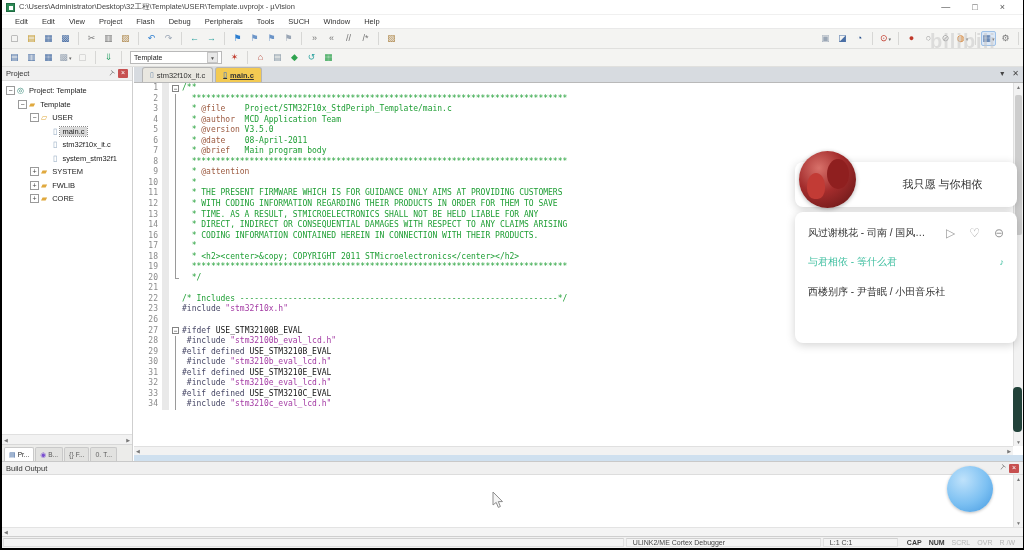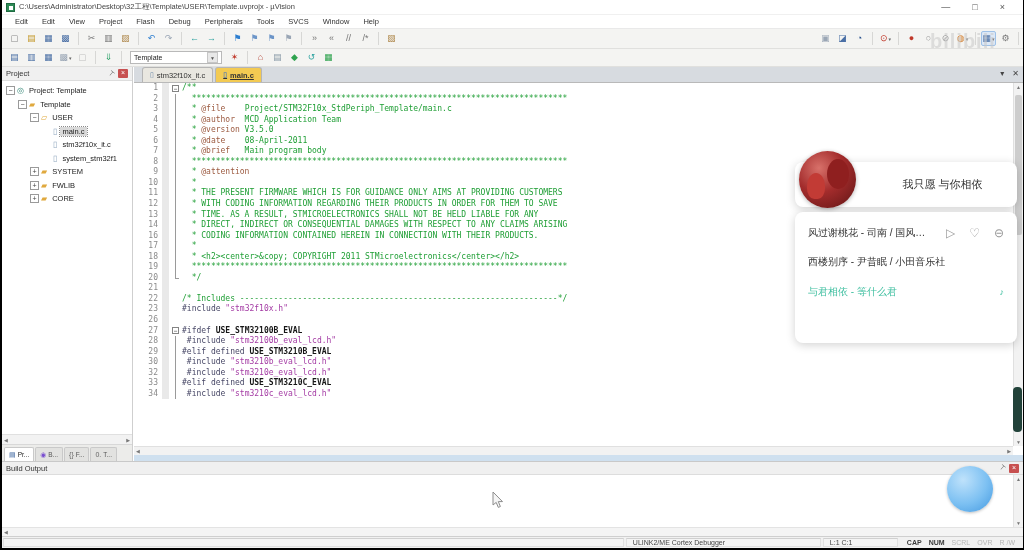--- a/index.html
+++ b/index.html
@@ -70,21 +70,21 @@
   .cmargin{width:7px;background:#e9e9e9;flex:none;}
   .cfold{width:13px;flex:none;position:relative;}
   .fbox{position:absolute;left:3px;top:1.5px;width:7px;height:7px;border:1px solid #848484;background:#fff;font-size:6px;line-height:5px;text-align:center;color:#333;}
   .fline{position:absolute;left:6px;top:0;bottom:0;width:1px;background:#9a9a9a;}
   .fend{position:absolute;left:6px;top:0;height:6px;width:4px;border-left:1px solid #9a9a9a;border-bottom:1px solid #9a9a9a;}
   .ct{flex:1;color:#111;}
   .tok-c{color:var(--c-comment);}
   .tok-tag{color:var(--c-tag);}
   .tok-str{color:var(--c-str);}
   .tok-dir{color:var(--c-dir);}
-  .tok-mac{color:var(--c-mac);font-weight:bold;}
+  .tok-mac{color:var(--c-mac);font-weight:normal;}
   .vscroll{position:absolute;right:0;top:16px;width:10px;bottom:15px;background:#f2f2f2;border-left:1px solid #e0e0e0;}
   .vthumb{position:absolute;left:1px;right:1px;top:12px;height:140px;background:#cdcdcd;border-radius:2px;}
   .vs-up{position:absolute;top:1px;left:0;right:0;text-align:center;font-size:5px;color:#777;}
   .vs-dn{position:absolute;bottom:1px;left:0;right:0;text-align:center;font-size:5px;color:#777;}
   .ehscroll{position:absolute;left:0;right:10px;bottom:6px;height:9px;background:#f2f2f2;border-top:1px solid #e0e0e0;display:flex;justify-content:space-between;align-items:center;}
   .estrip{position:absolute;left:0;right:0;bottom:0;height:6px;background:#cfe0ef;}
 
   
   .overlay{position:absolute;z-index:40;}
   .card{background:#fff;border-radius:8px;box-shadow:0 2px 10px rgba(0,0,0,.18);}
@@ -139,21 +139,21 @@
 
     <div class="menubar" id="menubar">
         <span class="menu-item">Edit</span>
         <span class="menu-item">Edit</span>
         <span class="menu-item">View</span>
         <span class="menu-item">Project</span>
         <span class="menu-item">Flash</span>
         <span class="menu-item">Debug</span>
         <span class="menu-item">Peripherals</span>
         <span class="menu-item">Tools</span>
-        <span class="menu-item">SVCS</span>
+        <span class="menu-item">SUCH</span>
         <span class="menu-item">Window</span>
         <span class="menu-item">Help</span>
       </div>
 
     <div class="toolbar tb1" id="toolbar1">
         <span class="tbi">
           <i class="gl" style="color: rgb(138, 138, 138);">▢</i>
         </span>
         <span class="tbi">
           <i class="gl" style="color: rgb(197, 154, 47);">▤</i>
@@ -419,20 +419,21 @@
             <div class="cl"><span class="ln">19</span><span class="cmargin"></span><span class="cfold"><span class="fline"></span></span><span class="ct"><span class="tok-c">  ******************************************************************************</span></span></div>
             <div class="cl"><span class="ln">20</span><span class="cmargin"></span><span class="cfold"><span class="fend"></span></span><span class="ct"><span class="tok-c">  */</span></span></div>
             <div class="cl"><span class="ln">21</span><span class="cmargin"></span><span class="cfold"></span><span class="ct"><span></span></span></div>
             <div class="cl"><span class="ln">22</span><span class="cmargin"></span><span class="cfold"></span><span class="ct"><span class="tok-c">/* Includes ------------------------------------------------------------------*/</span></span></div>
             <div class="cl"><span class="ln">23</span><span class="cmargin"></span><span class="cfold"></span><span class="ct"><span class="tok-dir">#include</span><span> </span><span class="tok-str">"stm32f10x.h"</span><span></span></span></div>
             <div class="cl"><span class="ln">26</span><span class="cmargin"></span><span class="cfold"></span><span class="ct"><span></span></span></div>
             <div class="cl"><span class="ln">27</span><span class="cmargin"></span><span class="cfold"><span class="fbox">−</span></span><span class="ct"><span class="tok-dir">#ifdef</span><span> </span><span class="tok-mac">USE_STM32100B_EVAL</span><span></span></span></div>
             <div class="cl"><span class="ln">28</span><span class="cmargin"></span><span class="cfold"><span class="fline"></span></span><span class="ct"><span> </span><span class="tok-dir">#include</span><span> </span><span class="tok-str">"stm32100b_eval_lcd.h"</span><span></span></span></div>
             <div class="cl"><span class="ln">29</span><span class="cmargin"></span><span class="cfold"><span class="fline"></span></span><span class="ct"><span class="tok-dir">#elif</span><span> </span><span class="tok-dir">defined</span><span> </span><span class="tok-mac">USE_STM3210B_EVAL</span><span></span></span></div>
             <div class="cl"><span class="ln">30</span><span class="cmargin"></span><span class="cfold"><span class="fline"></span></span><span class="ct"><span> </span><span class="tok-dir">#include</span><span> </span><span class="tok-str">"stm3210b_eval_lcd.h"</span><span></span></span></div>
+            <div class="cl"><span class="ln">31</span><span class="cmargin"></span><span class="cfold"><span class="fline"></span></span><span class="ct"><span class="tok-dir">#elif</span><span> </span><span class="tok-dir">defined</span><span> </span><span class="tok-mac">USE_STM3210E_EVAL</span><span></span></span></div>
             <div class="cl"><span class="ln">32</span><span class="cmargin"></span><span class="cfold"><span class="fline"></span></span><span class="ct"><span> </span><span class="tok-dir">#include</span><span> </span><span class="tok-str">"stm3210e_eval_lcd.h"</span><span></span></span></div>
             <div class="cl"><span class="ln">33</span><span class="cmargin"></span><span class="cfold"><span class="fline"></span></span><span class="ct"><span class="tok-dir">#elif</span><span> </span><span class="tok-dir">defined</span><span> </span><span class="tok-mac">USE_STM3210C_EVAL</span><span></span></span></div>
             <div class="cl"><span class="ln">34</span><span class="cmargin"></span><span class="cfold"><span class="fline"></span></span><span class="ct"><span> </span><span class="tok-dir">#include</span><span> </span><span class="tok-str">"stm3210c_eval_lcd.h"</span><span></span></span></div>
           </div>
         <div class="vscroll">
           <span class="vs-up">▲</span>
           <div class="vthumb"></div>
           <span class="vs-dn">▼</span>
         </div>
         <div class="ehscroll">
@@ -476,26 +477,26 @@
       <div class="lyric-text">我只愿 与你相依</div>
     </div>
     <div class="album"></div>
     <div class="card list-card" id="playlist">
         <div class="song-row">
           <span class="song-title">风过谢桃花 - 司南 / 国风新语 /...</span>
           <span class="song-ctl">▷</span>
           <span class="song-ctl">♡</span>
           <span class="song-ctl">⊖</span>
         </div>
-        <div class="song-row">
-          <span class="song-title">西楼别序 - 尹昔眠 / 小田音乐社</span>
-        </div>
         <div class="song-row playing">
           <span class="song-title">与君相依 - 等什么君</span>
           <span class="song-note">♪</span>
+        </div>
+        <div class="song-row">
+          <span class="song-title">西楼别序 - 尹昔眠 / 小田音乐社</span>
         </div>
       </div>
     <div class="dark-pill"></div>
   </div>
 
   <div class="badge"></div>
 
   <div class="cursor">
     <svg width="12" height="17" viewBox="0 0 12 17">
       <polygon points="1,0 1,13 4.2,10.4 6.3,15.4 8.4,14.5 6.3,9.6 10.5,9.6" fill="#f5f5f5" stroke="#8d8d8d" stroke-width="1"></polygon>

